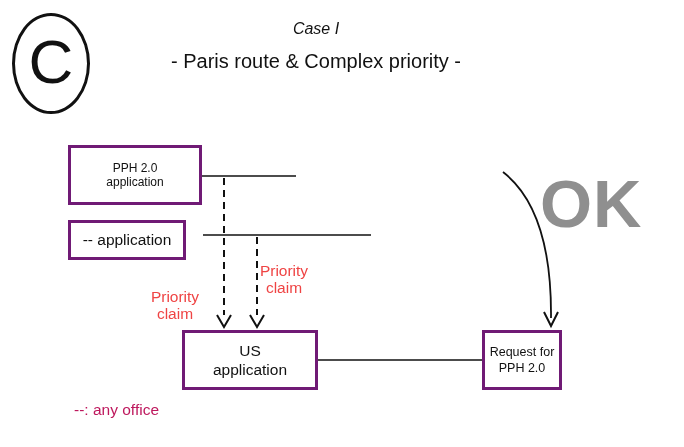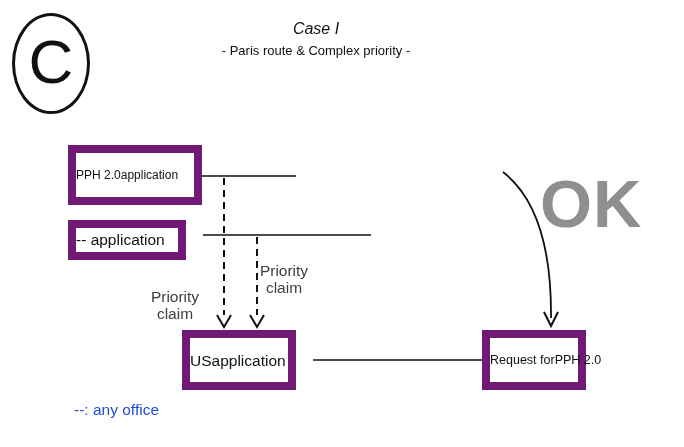--- a/index.html
+++ b/index.html
@@ -34,80 +34,80 @@
   .title-block {
     position: absolute;
     left: 116px; top: 20px;
     width: 400px;
     text-align: center;
     color: #111;
   }
   .title-case {
     font-size: 16px;
     font-style: italic;
-    margin-bottom: 5px;
+    margin-bottom: 12px;
   }
   .title-sub {
-    font-size: 13px;
+    font-size: 20px;
     text-align: center;
   }
 
   
   svg.links {
     position: absolute;
     left: 0; top: 0;
     width: 684px; height: 447px;
   }
 
   
   .node {
     position: absolute;
-    border: 8px solid #701a75;
+    border: 3px solid #701a75;
     background: #fff;
     display: flex;
-    flex-direction: row;
+    flex-direction: column;
     align-items: center;
-    justify-content: flex-start;
+    justify-content: center;
     text-align: center;
     color: #111;
   }
   .node div { white-space: nowrap; }
 
   .box-pph-office   { left: 68px;  top: 145px; width: 134px; height: 60px; font-size: 12px; line-height: 14.5px; }
   .box-any-app      { left: 68px;  top: 220px; width: 118px; height: 40px; font-size: 15.5px; }
   .box-patentable   { left: 295px; top: 145px; width: 208px; height: 60px; font-size: 15.5px; }
-  .box-us-app       { left: 182px; top: 330px; width: 114px; height: 60px; font-size: 15.5px; line-height: 19px; }
-  .box-request      { left: 482px; top: 330px; width: 104px; height: 60px; font-size: 12.5px; line-height: 16px; }
+  .box-us-app       { left: 182px; top: 330px; width: 136px; height: 60px; font-size: 15.5px; line-height: 19px; }
+  .box-request      { left: 482px; top: 330px; width: 80px; height: 60px; font-size: 12.5px; line-height: 16px; }
 
   
   .lbl {
     position: absolute;
     font-size: 15.5px;
     line-height: 16.5px;
     text-align: center;
-    color: #404040;
+    color: #ef4444;
   }
   .lbl-priority-left  { left: 140px; top: 289px; width: 70px; }
   .lbl-priority-right { left: 254px; top: 263px; width: 60px; }
 
   .lbl-ok {
     position: absolute;
     left: 540px; top: 170px;
     font-size: 67px;
     font-weight: bold;
     letter-spacing: 1px;
     line-height: 1;
     color: #8f8f8f;
   }
 
   .footnote {
     position: absolute;
     left: 74px; top: 401px;
     font-size: 15.5px;
-    color: #1d4ed8;
+    color: #be185d;
   }
 </style>
 </head>
 <body>
 
 <div class="canvas">
 
   <div class="badge">
     <span>C</span>
   </div>

